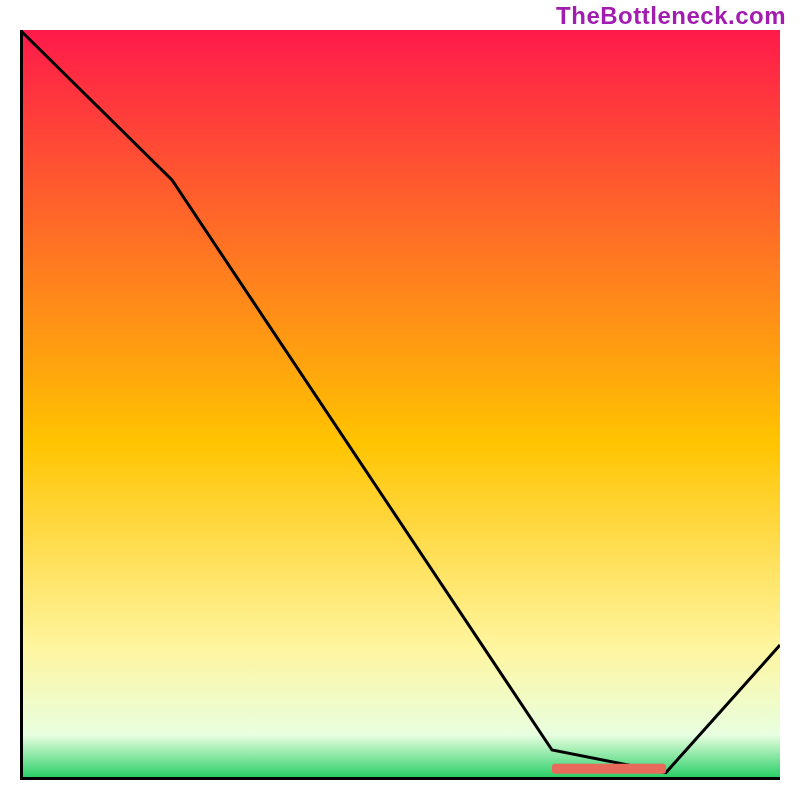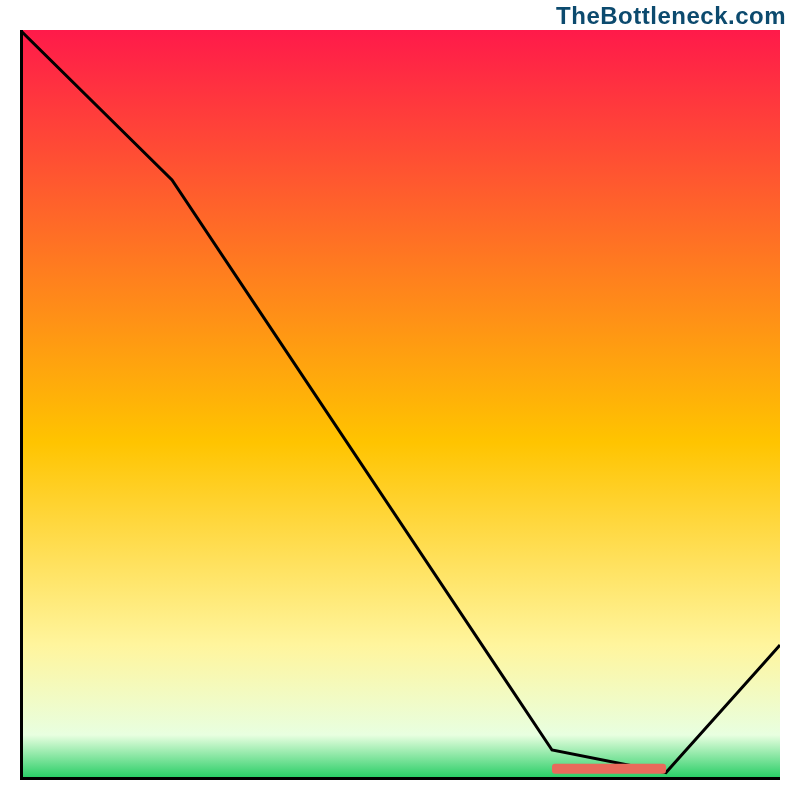--- a/index.html
+++ b/index.html
@@ -13,21 +13,21 @@
   }
   .container {
     position: relative;
     width: 800px;
     height: 800px;
   }
   .watermark {
     position: absolute;
     top: 2px;
     right: 14px;
-    color: #0c4a6e;
+    color: #a21caf;
     font-size: 24px;
     font-weight: bold;
     letter-spacing: 0.5px;
     user-select: none;
   }
   .plot-area {
     position: absolute;
     left: 20px;
     top: 30px;
     width: 760px;

